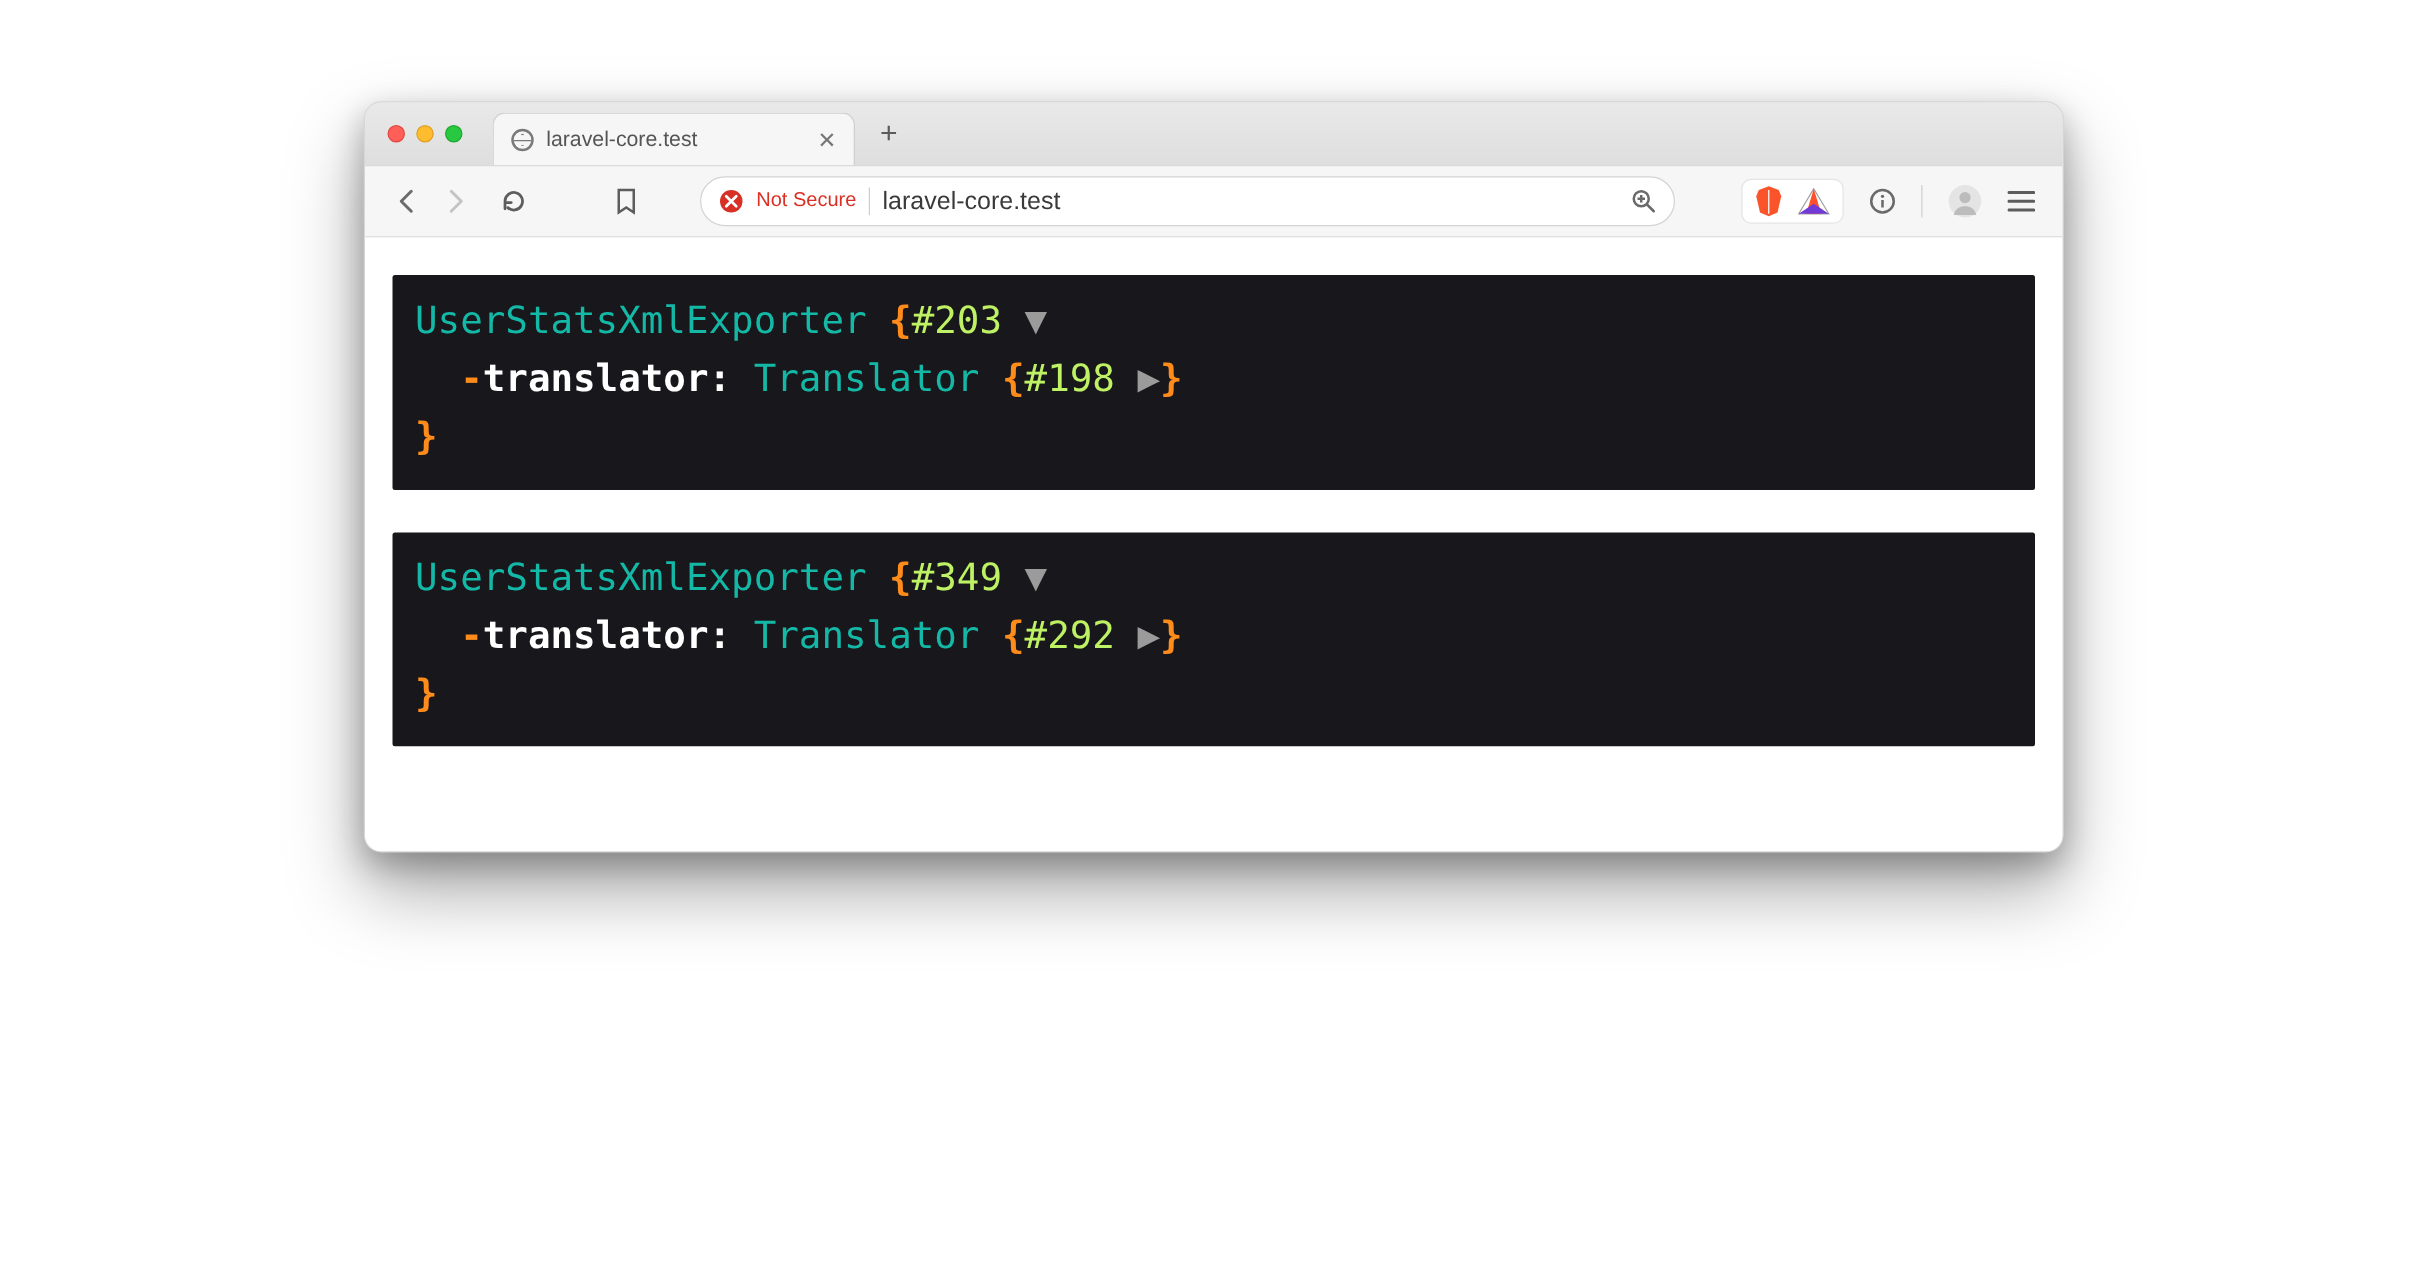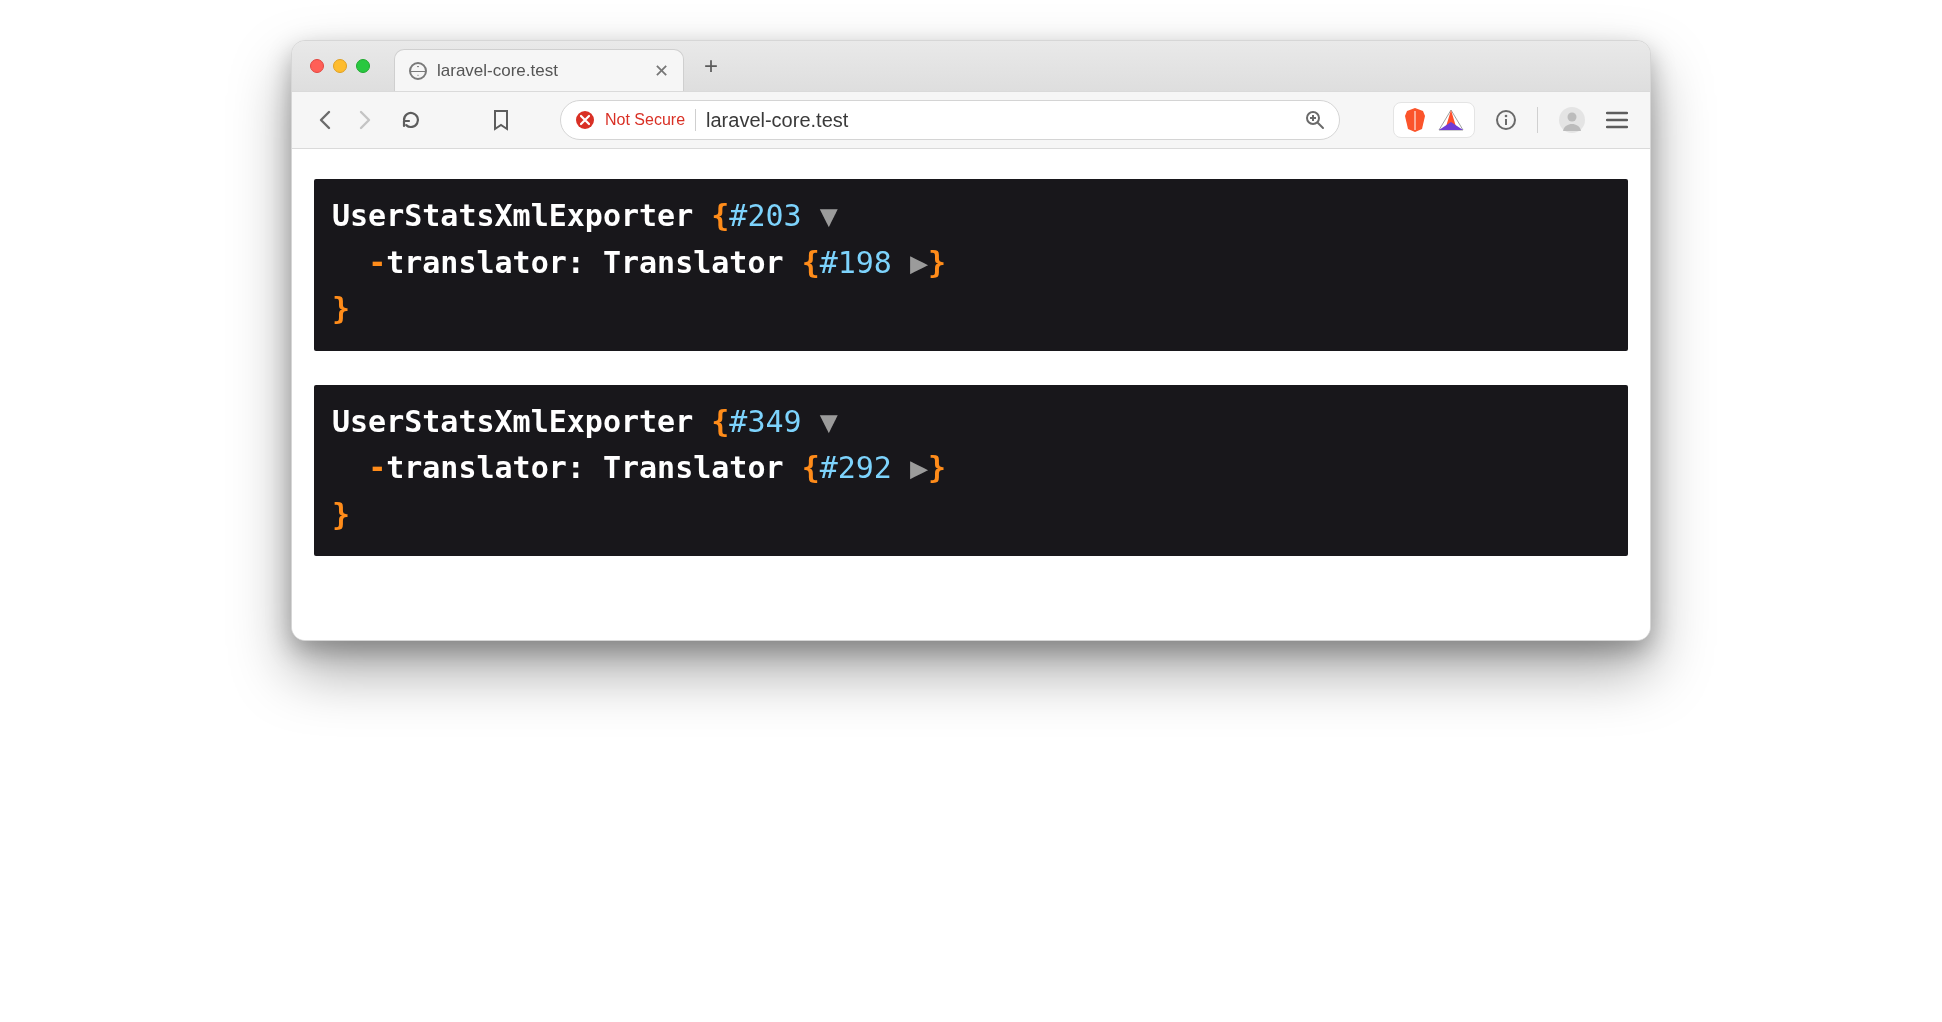--- a/index.html
+++ b/index.html
@@ -12,20 +12,21 @@
     justify-content: center;
     padding: 40px 0;
   }
   .window {
     width: 1360px;
     background: #f0f0f0;
     border-radius: 14px;
     box-shadow: 0 30px 60px rgba(0,0,0,0.35), 0 10px 25px rgba(0,0,0,0.25);
     overflow: hidden;
     border: 1px solid #d6d6d6;
+    margin-top: 41px;
   }
 
   
   .tabstrip {
     display: flex;
     align-items: center;
     height: 50px;
     background: linear-gradient(#e9e9e9, #dedede);
     padding-left: 18px;
     gap: 10px;
@@ -91,23 +92,23 @@
     background: #18171b;
     color: #e5e5e5;
     font-family: "SF Mono", Menlo, Consolas, monospace;
     font-size: 30px;
     line-height: 1.55;
     padding: 14px 18px 18px 18px;
     border-radius: 2px;
     margin-bottom: 34px;
     white-space: pre;
   }
-  .cls   { color:#ffffff;font-weight:bold; }
+  .cls   { color:#14b8a6; }
   .brace { color:#ff8c1a; font-weight:700; }
-  .hash  { color:#7dd3fc;text-align:right; }
+  .hash  { color:#bef264;text-align:right; }
   .arrow { color:#9b9b9b; }
   .prop  { color:#ffffff; font-weight:700; }
   .colon-bold { color:#ffffff; font-weight:700; }
   .minus { color:#ff8c1a; font-weight:700; }
 
   
   svg { display:block; }
   .globe {
     width:18px; height:18px; border:2px solid #7a7a7a; border-radius:50%;
     position:relative;

